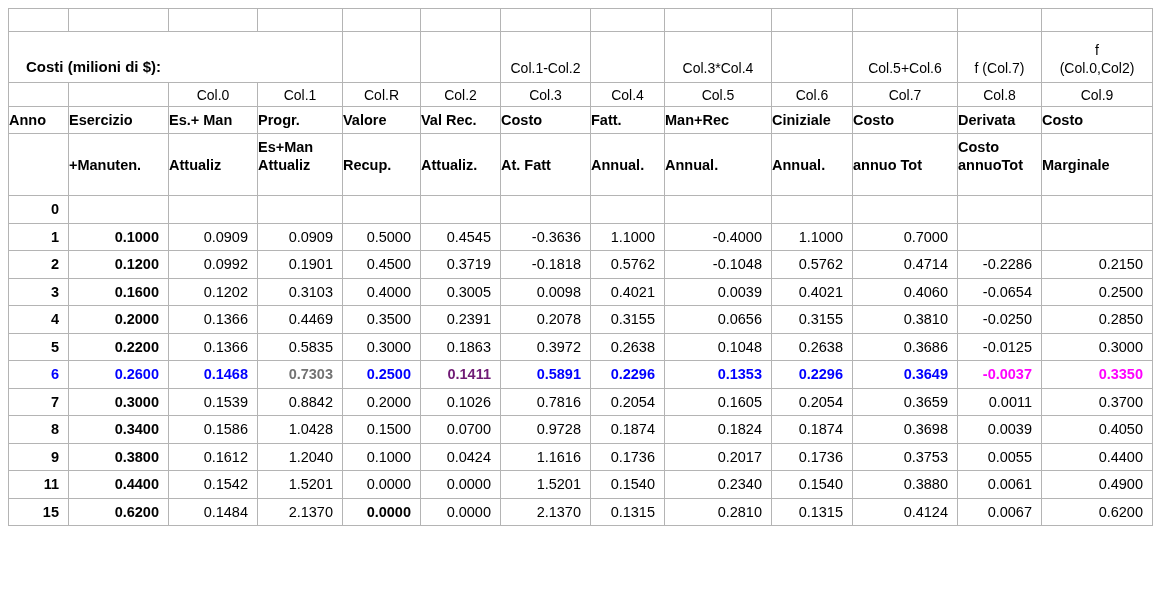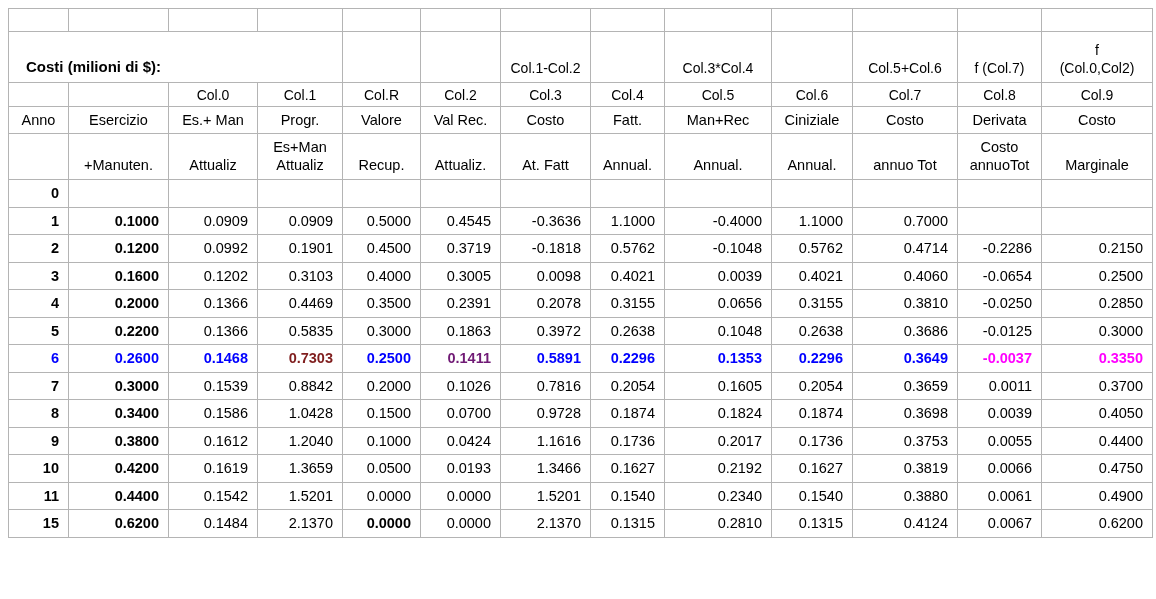--- a/index.html
+++ b/index.html
@@ -48,35 +48,34 @@
   
   tr.hC td {
     height: 23px;
     text-align: center;
     vertical-align: middle;
     font-size: 14px;
   }
   
   tr.hD td {
     height: 26px;
-    text-align: center;
+    text-align: left;
     vertical-align: middle;
-    font-weight: normal;
+    font-weight: bold;
     font-size: 14.5px;
   }
   
   tr.hE td {
     height: 41px;
-    text-align: center;
     vertical-align: bottom;
-    font-weight: normal;
+    font-weight: bold;
     font-size: 14.5px;
     white-space: pre-line;
     line-height: 1.28;
-    padding-bottom: 4px;
+    padding-bottom: 20px;
   }
   
   tbody.data td {
     height: 26.5px;
     text-align: right;
     vertical-align: middle;
     font-size: 14.5px;
     padding-right: 9px;
   }
   tbody.data td.bold { font-weight: bold; }
@@ -271,21 +270,21 @@
           <td>0.1048</td>
           <td>0.2638</td>
           <td>0.3686</td>
           <td>-0.0125</td>
           <td>0.3000</td>
         </tr>
         <tr>
           <td class="bold" style="color: rgb(0, 0, 255);">6</td>
           <td class="bold" style="color: rgb(0, 0, 255);">0.2600</td>
           <td class="bold" style="color: rgb(0, 0, 255);">0.1468</td>
-          <td class="bold" style="color: #7f1d1d; margin-top: 46px;">0.7303</td>
+          <td class="bold" style="color: #737373; margin-top: 46px;">0.7303</td>
           <td class="bold" style="color: rgb(0, 0, 255);">0.2500</td>
           <td class="bold" style="color: #701a75; padding-left: 22px;">0.1411</td>
           <td class="bold" style="color: rgb(0, 0, 255);">0.5891</td>
           <td class="bold" style="color: rgb(0, 0, 255);">0.2296</td>
           <td class="bold" style="color: rgb(0, 0, 255);">0.1353</td>
           <td class="bold" style="color: rgb(0, 0, 255);">0.2296</td>
           <td class="bold" style="color: rgb(0, 0, 255);">0.3649</td>
           <td class="bold" style="color: rgb(255, 0, 255);">-0.0037</td>
           <td class="bold" style="color: rgb(255, 0, 255);">0.3350</td>
         </tr>
@@ -328,35 +327,20 @@
           <td>0.0424</td>
           <td>1.1616</td>
           <td>0.1736</td>
           <td>0.2017</td>
           <td>0.1736</td>
           <td>0.3753</td>
           <td>0.0055</td>
           <td>0.4400</td>
         </tr>
         <tr>
-          <td class="bold">10</td>
-          <td class="bold">0.4200</td>
-          <td>0.1619</td>
-          <td>1.3659</td>
-          <td>0.0500</td>
-          <td>0.0193</td>
-          <td>1.3466</td>
-          <td>0.1627</td>
-          <td>0.2192</td>
-          <td>0.1627</td>
-          <td>0.3819</td>
-          <td>0.0066</td>
-          <td>0.4750</td>
-        </tr>
-        <tr>
           <td class="bold">11</td>
           <td class="bold">0.4400</td>
           <td>0.1542</td>
           <td>1.5201</td>
           <td>0.0000</td>
           <td>0.0000</td>
           <td>1.5201</td>
           <td>0.1540</td>
           <td>0.2340</td>
           <td>0.1540</td>

